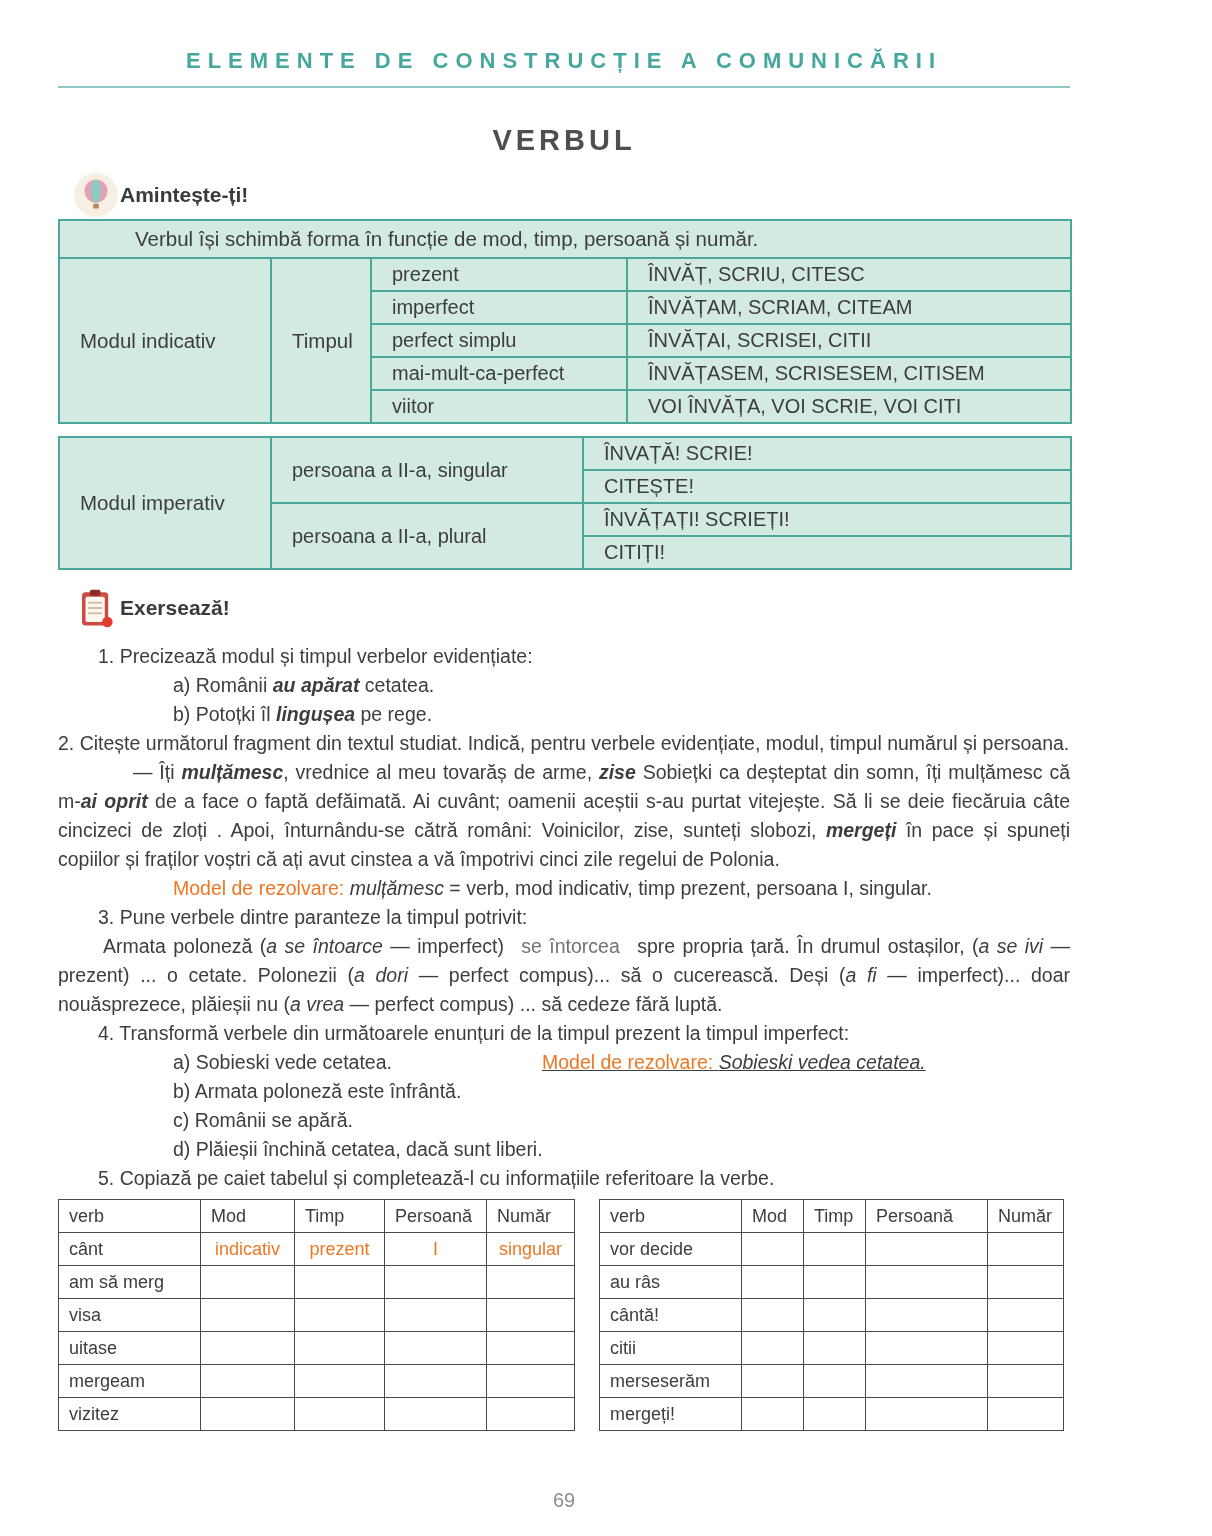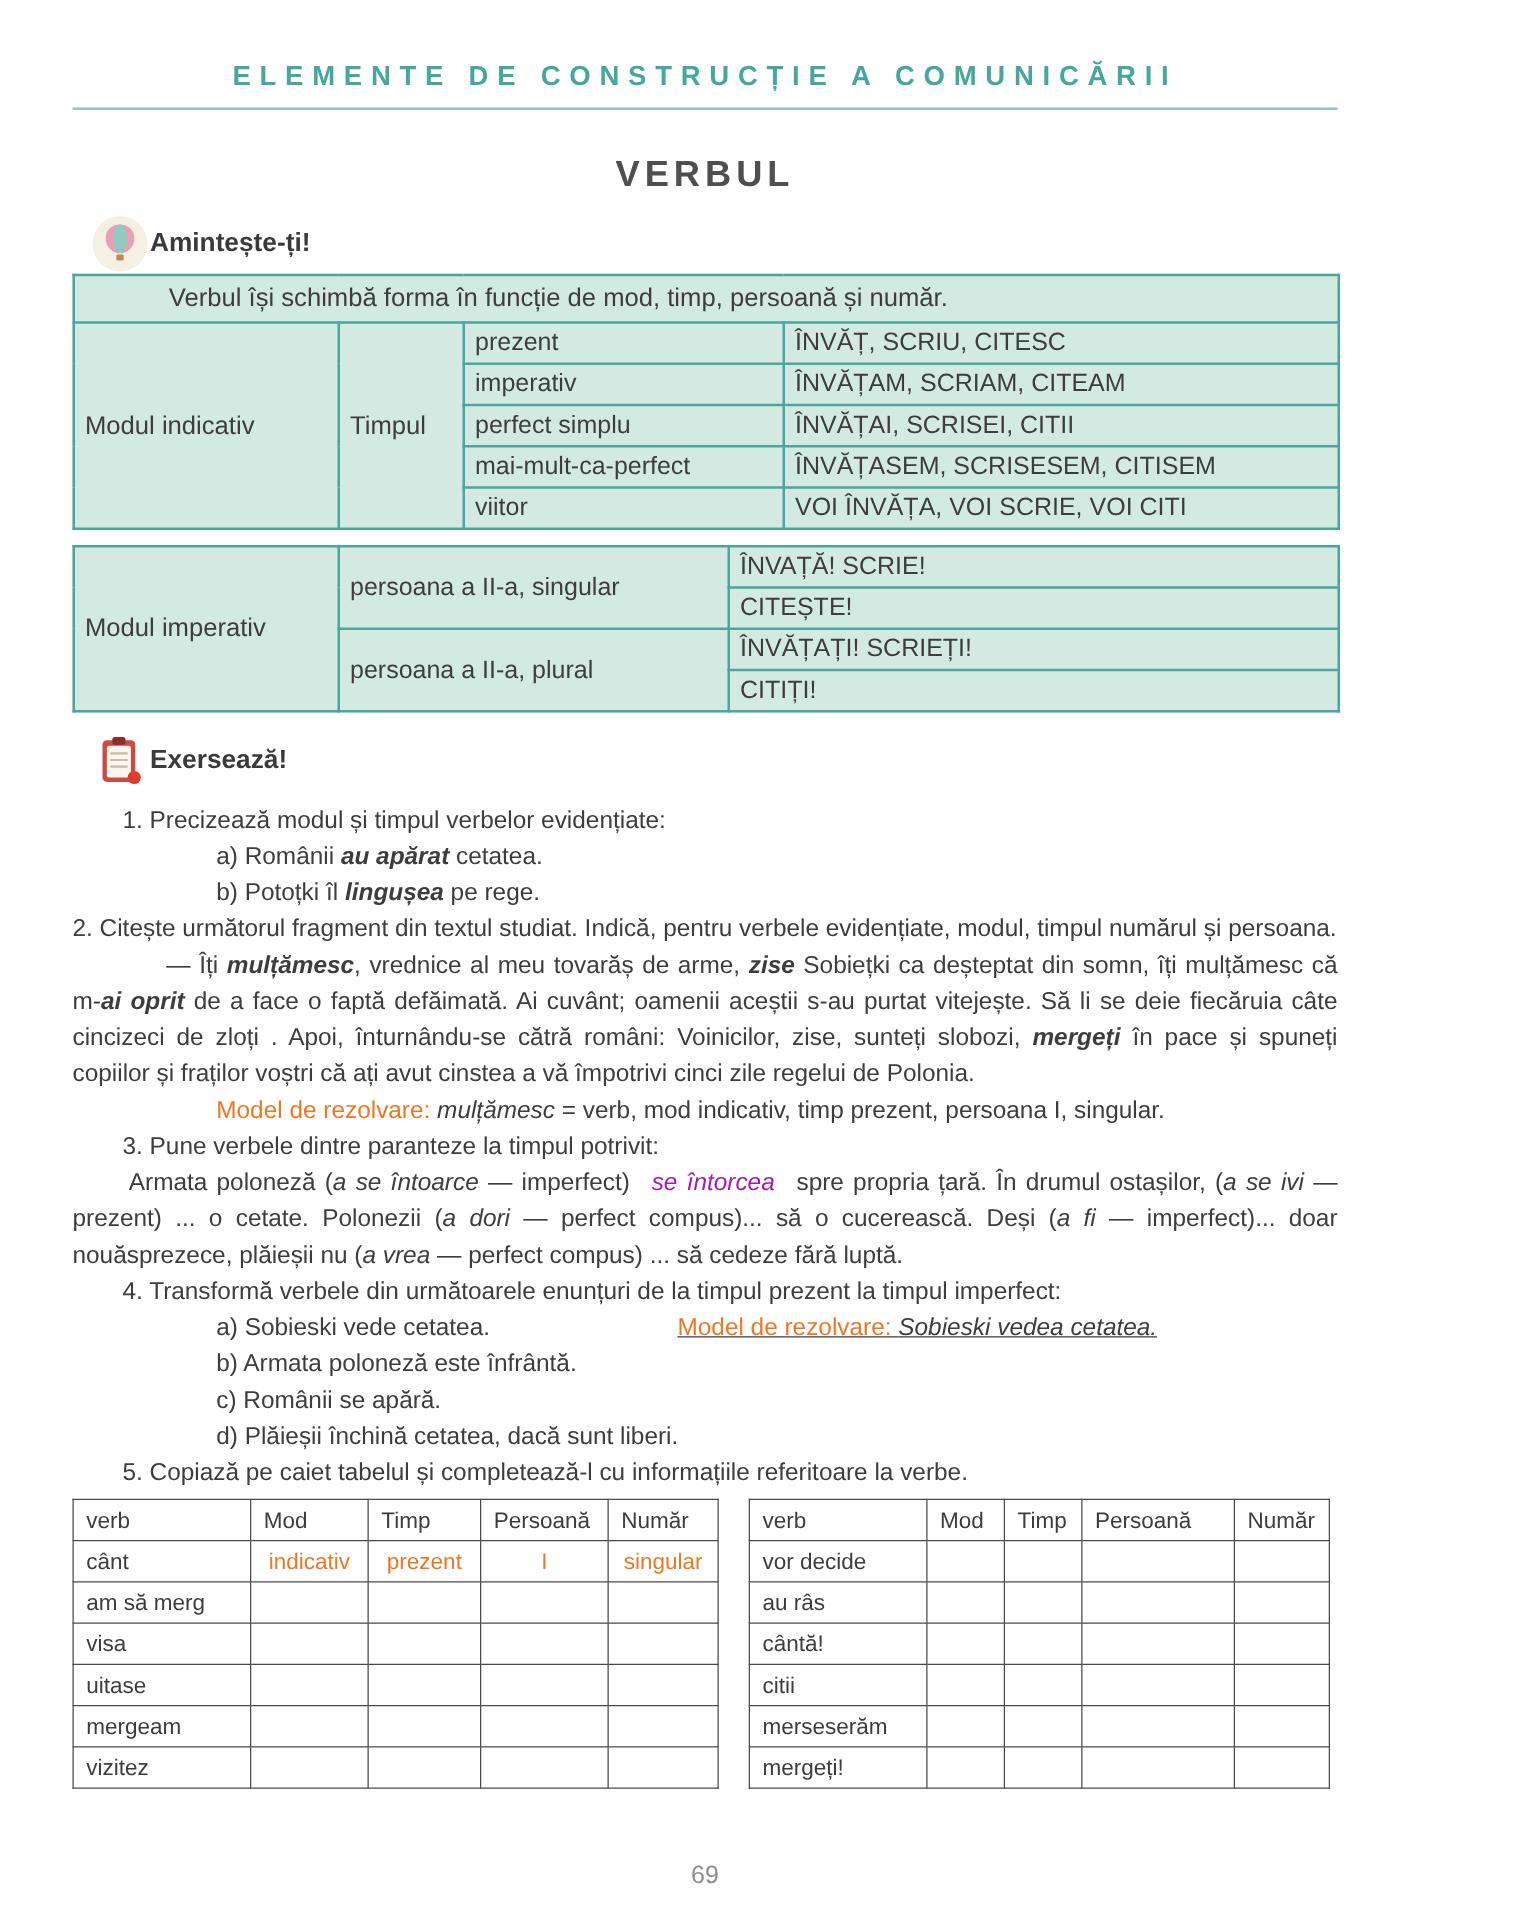--- a/index.html
+++ b/index.html
@@ -12,37 +12,37 @@
                     font-size:22px; letter-spacing:7px; }
   .header-rule { margin-top:12px; border-top:2px solid #8fc8c1; height:0; }
   .title { margin-top:36px; text-align:center; font-size:29px; font-weight:bold;
            letter-spacing:4px; color:#4f4f4f; }
 
   .section-label { display:flex; align-items:center; margin-top:14px; padding-left:14px; }
   .section-label .label-text { font-weight:bold; font-size:21px; color:#3a3a3a; }
   .icon-wrap { display:inline-flex; width:48px; height:48px; align-items:center; justify-content:center; }
 
   table.mint { border-collapse:collapse; width:1012px; background:#d3eae3; table-layout:fixed; }
-  table.mint td { border:2px solid #4ba69c; padding:3px 8px; font-size:20px; color:#3d3d3d;
+  table.mint td { border:2px solid #4ba69c; padding:3px 20px; font-size:20px; color:#3d3d3d;
                   height:33px; vertical-align:middle; }
   table.mint td.intro { padding-left:75px; font-size:20.5px; height:38px; }
   table.mint td.mode, table.mint td.time { font-size:20.5px;border-radius:23px; }
   table.mint td.caps { font-size:20px; }
   .t-imp { margin-top:12px; }
 
   .exercises { margin-top:10px; font-size:19.5px; line-height:29px; color:#3d3d3d; }
   .exercises .line { min-height:29px;margin-left:40px; }
   .exercises .item { padding-left:75px; }
   .para { text-align:justify; }
   .indent75 { text-indent:75px; }
   .indent45 { text-indent:45px; }
   .bi { font-weight:bold; font-style:italic; }
   .i { font-style:italic; }
   .o { color:#ee7723; }
-  .oi { color:#a21caf; font-style:italic; }
+  .oi { color:#737373; }
   .pad { padding:0 10px; }
   .model-offset { margin-left:150px;text-decoration:underline; }
 
   .bottom { display:flex; gap:24px; margin-top:6px; }
   table.fill { border-collapse:collapse; background:#fff; table-layout:fixed; }
   table.fill th, table.fill td { border:1px solid #4a4a4a; height:33px; padding:2px 10px;
                                  font-size:18px; font-weight:normal; text-align:left;
                                  vertical-align:middle; overflow:hidden; white-space:nowrap; }
   table.fill tbody td:nth-child(n+2) { text-align:center; }
 
@@ -82,21 +82,21 @@
         <tr>
           <td class="intro" colspan="4">Verbul își schimbă forma în funcție de mod, timp, persoană și număr.</td>
         </tr>
         <tr>
           <td class="mode" rowspan="5">Modul indicativ</td>
           <td class="time" rowspan="5">Timpul</td>
           <td>prezent</td>
           <td class="caps">ÎNVĂȚ, SCRIU, CITESC</td>
         </tr>
         <tr>
-          <td>imperativ</td>
+          <td>imperfect</td>
           <td class="caps">ÎNVĂȚAM, SCRIAM, CITEAM</td>
         </tr>
         <tr>
           <td>perfect simplu</td>
           <td class="caps">ÎNVĂȚAI, SCRISEI, CITII</td>
         </tr>
         <tr>
           <td>mai-mult-ca-perfect</td>
           <td class="caps">ÎNVĂȚASEM, SCRISESEM, CITISEM</td>
         </tr>

